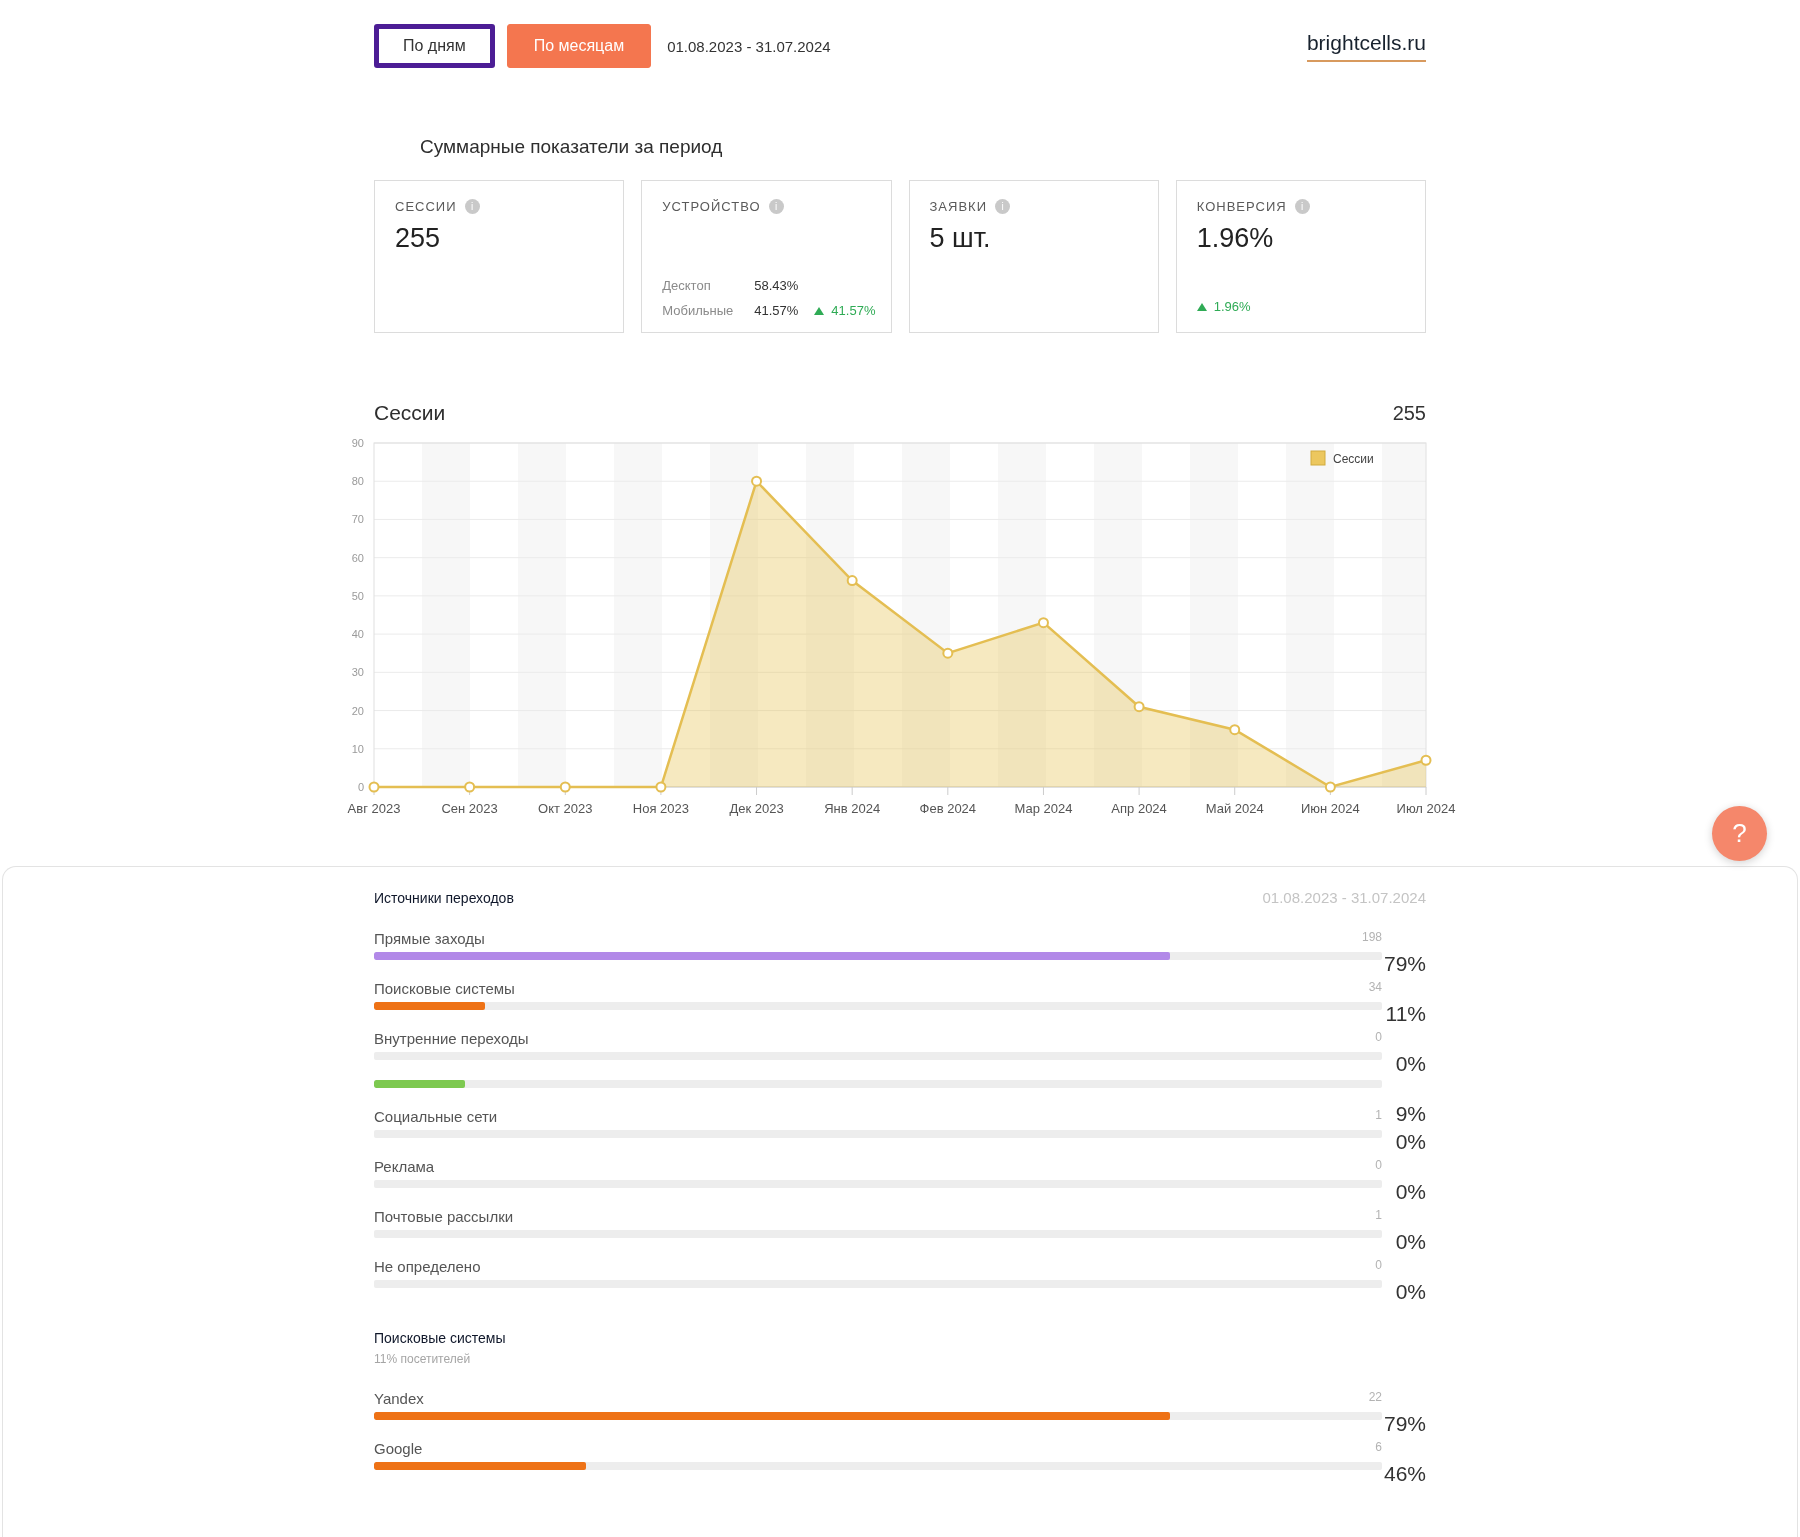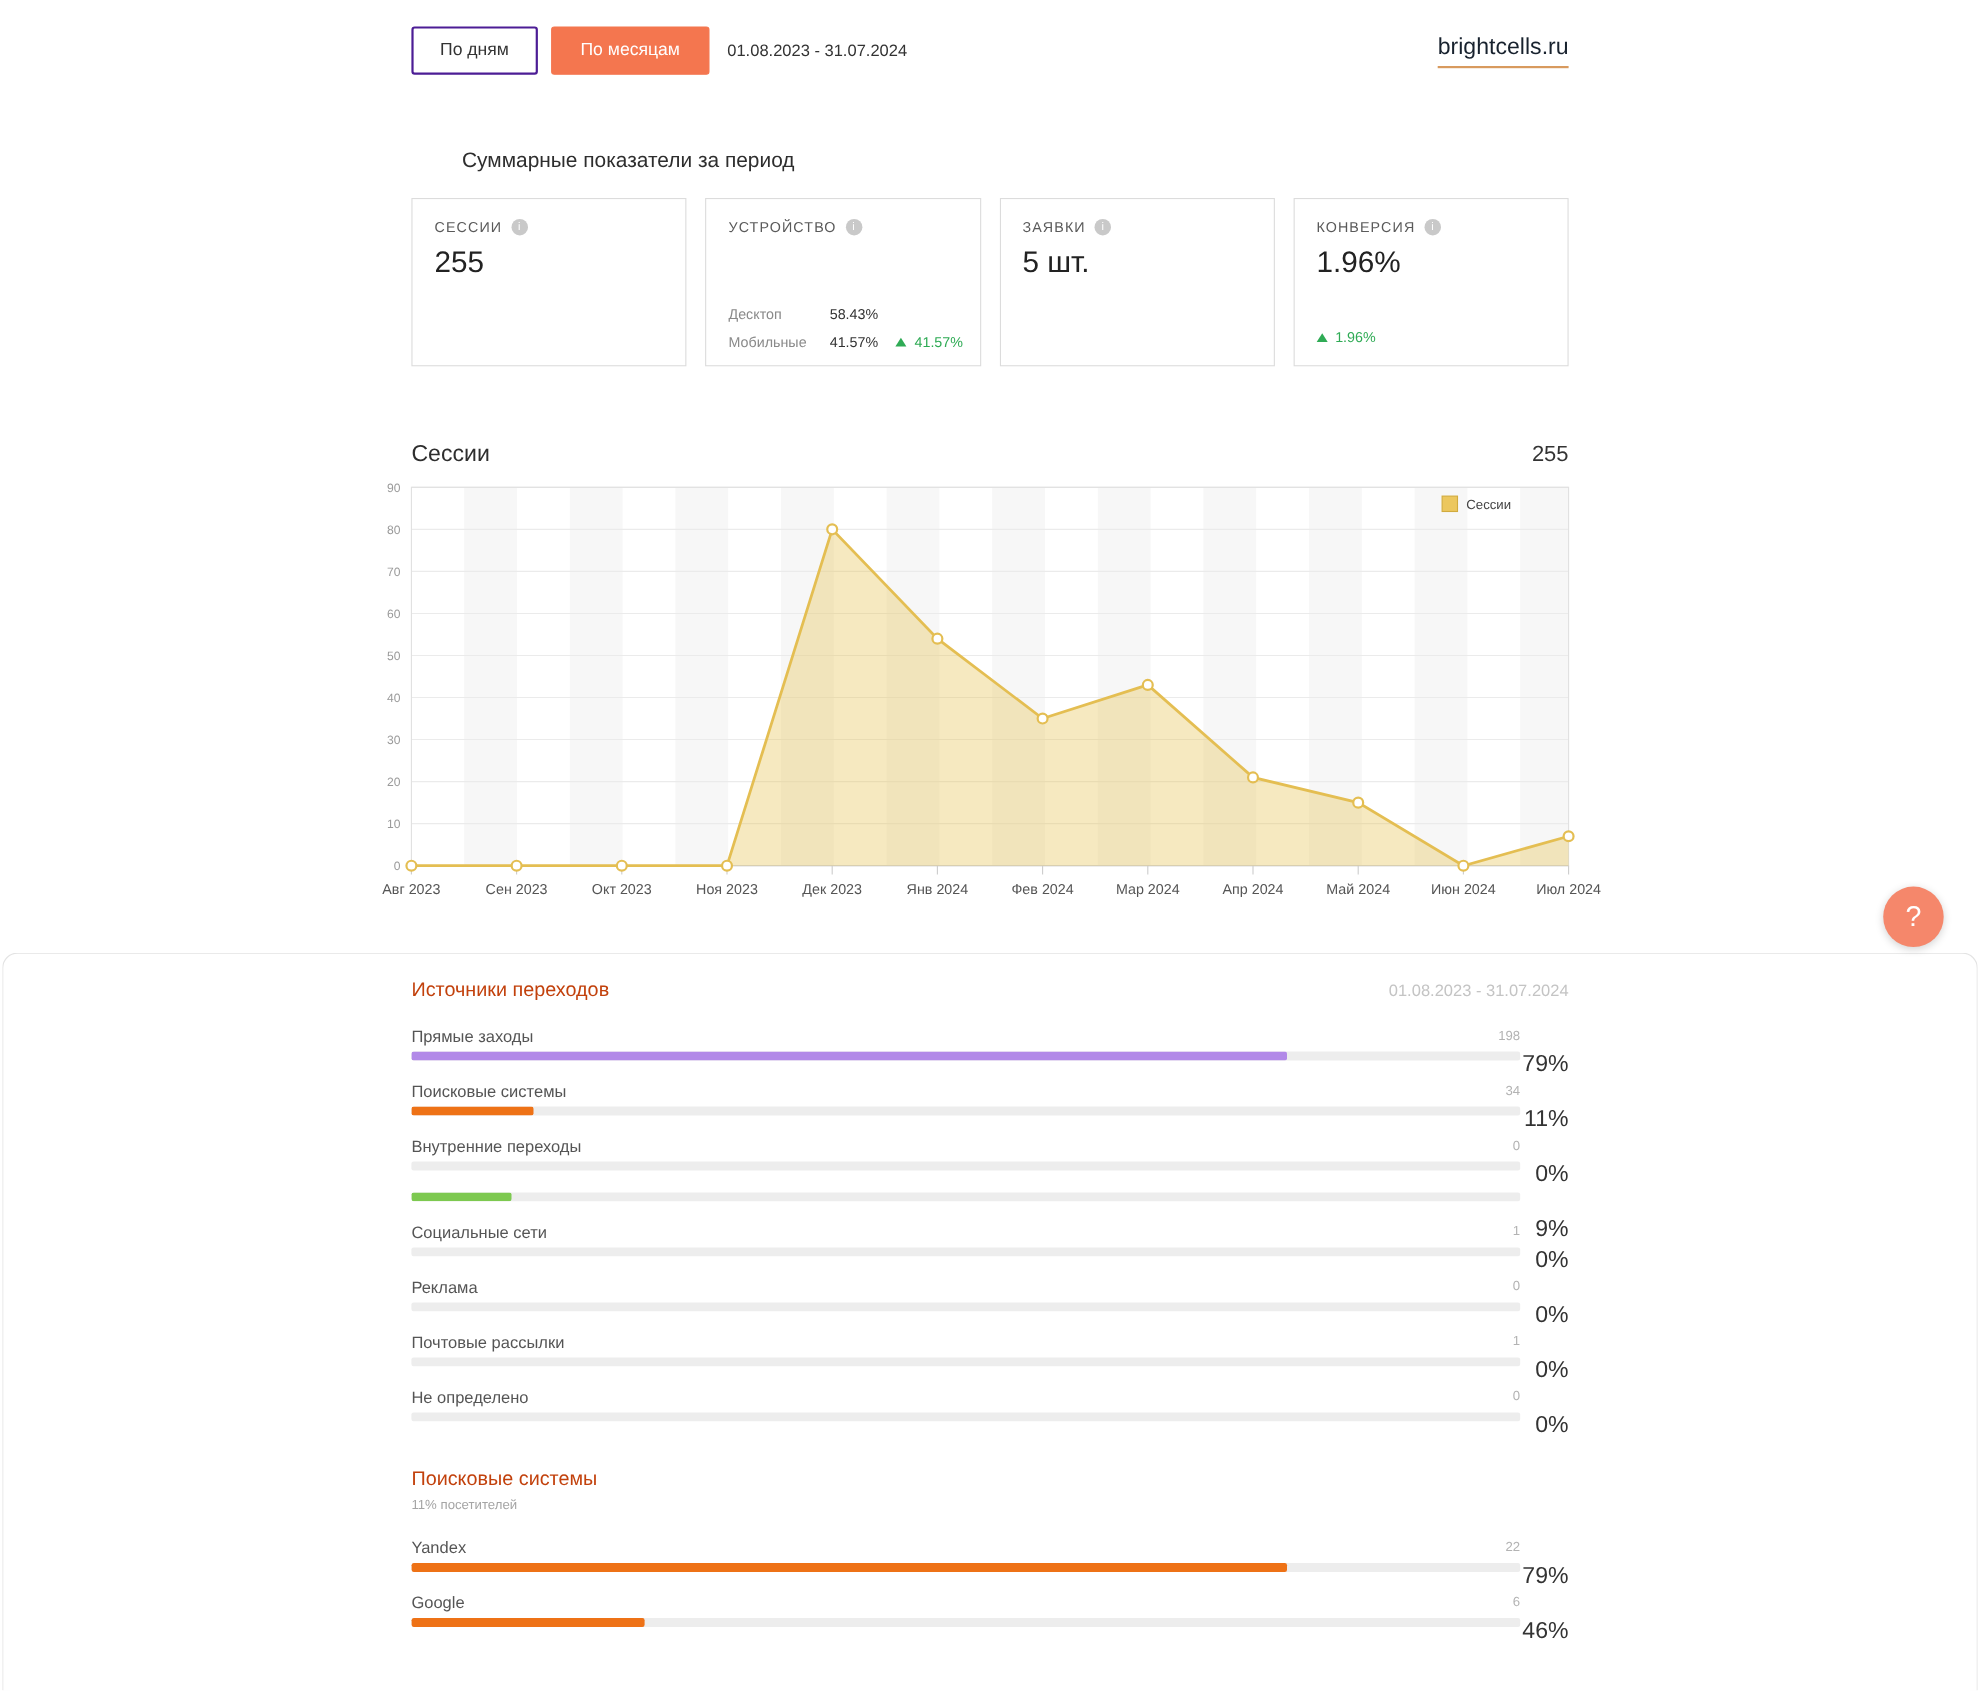--- a/index.html
+++ b/index.html
@@ -5,21 +5,21 @@
   * { margin:0; padding:0; box-sizing:border-box; }
   html,body { background:#ffffff; }
   body { font-family:"Liberation Sans", sans-serif; color:#333; }
   .page { position:relative; width:1800px; height:1537px; overflow:hidden; background:#fff;
           display:flex; flex-direction:column; }
   .col { width:1052px; margin:0 auto; }
 
   
   .topbar { margin-top:24px; display:flex; align-items:center; }
   .btn { height:44px; font-size:16px; font-family:inherit; cursor:pointer; border-radius:3px; }
-  .btn-day { background:#fff; border:2px solid #4c1d95; color:#333; padding:0 24px; }
+  .btn-day { background:#fff; border:5px solid #4c1d95; color:#333; padding:0 24px; }
   .btn-month { background:#f4764f; border:1px solid #f4764f; color:#fff; padding:0 26px; margin-left:12px; }
   .date-range { margin-left:16px; font-size:15px; color:#333; }
   .logo { margin-left:auto; font-size:21px; color:#18222e; padding-bottom:5px;
           border-bottom:2px solid #d89a5e; cursor:pointer; }
 
   
   .summary-title { margin-top:68px; font-size:19px; color:#2e2e2e;margin-left:46px; }
   .cards { margin-top:22px; display:grid; grid-template-columns:repeat(4,1fr); gap:17px; }
   .card { position:relative; height:153px; background:#fff; border:1px solid #dcdcdc; padding:18px 20px; }
   .card-head { display:flex; align-items:center; gap:8px; }
@@ -41,21 +41,21 @@
   .chart-head { margin-top:68px; display:flex; justify-content:space-between; align-items:baseline; }
   .chart-title { font-size:21px; color:#2e2e2e; }
   .chart-total { font-size:20px; color:#333; }
   .chart-svg { display:block; margin-top:12px; margin-left:-33px; overflow:visible; }
 
   
   .bottom-panel { flex:1; margin-top:47px; margin-left:2px; margin-right:2px;
                   background:#fff; border:1px solid #e3e3e3; border-bottom:none;
                   border-radius:14px 14px 0 0; }
   .section-head { padding-top:22px; display:flex; justify-content:space-between; align-items:baseline; }
-  .section-title { font-size:18px; color:#c2410c; }
+  .section-title { font-size:14px; color:#0f172a; }
   .section-date { font-size:15px; color:#c4c4c4; }
   .section-sub { margin-top:6px; font-size:12px; color:#a5a5a5; }
   .rows { margin-top:24px; }
   .rows-search { }
   .bar-row { position:relative; padding-right:44px; margin-bottom:20px; }
   .bar-row-top { display:flex; justify-content:space-between; }
   .bar-label { font-size:15px; color:#555; }
   .bar-count { font-size:12px; color:#b3b3b3; }
   .bar-track { height:8px; background:#ededed; border-radius:2px; margin-top:5px; overflow:hidden; }
   .bar-fill { height:100%; border-radius:2px; }

